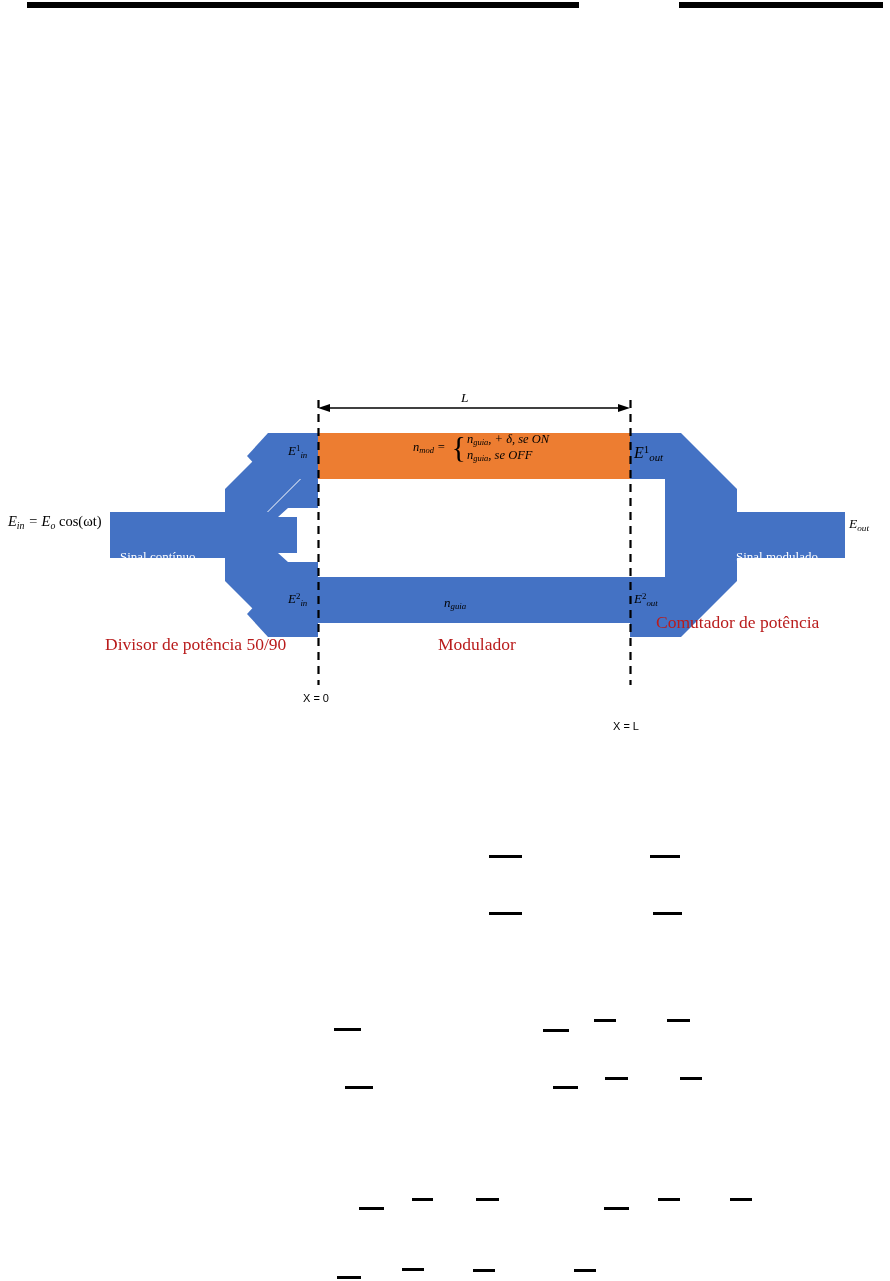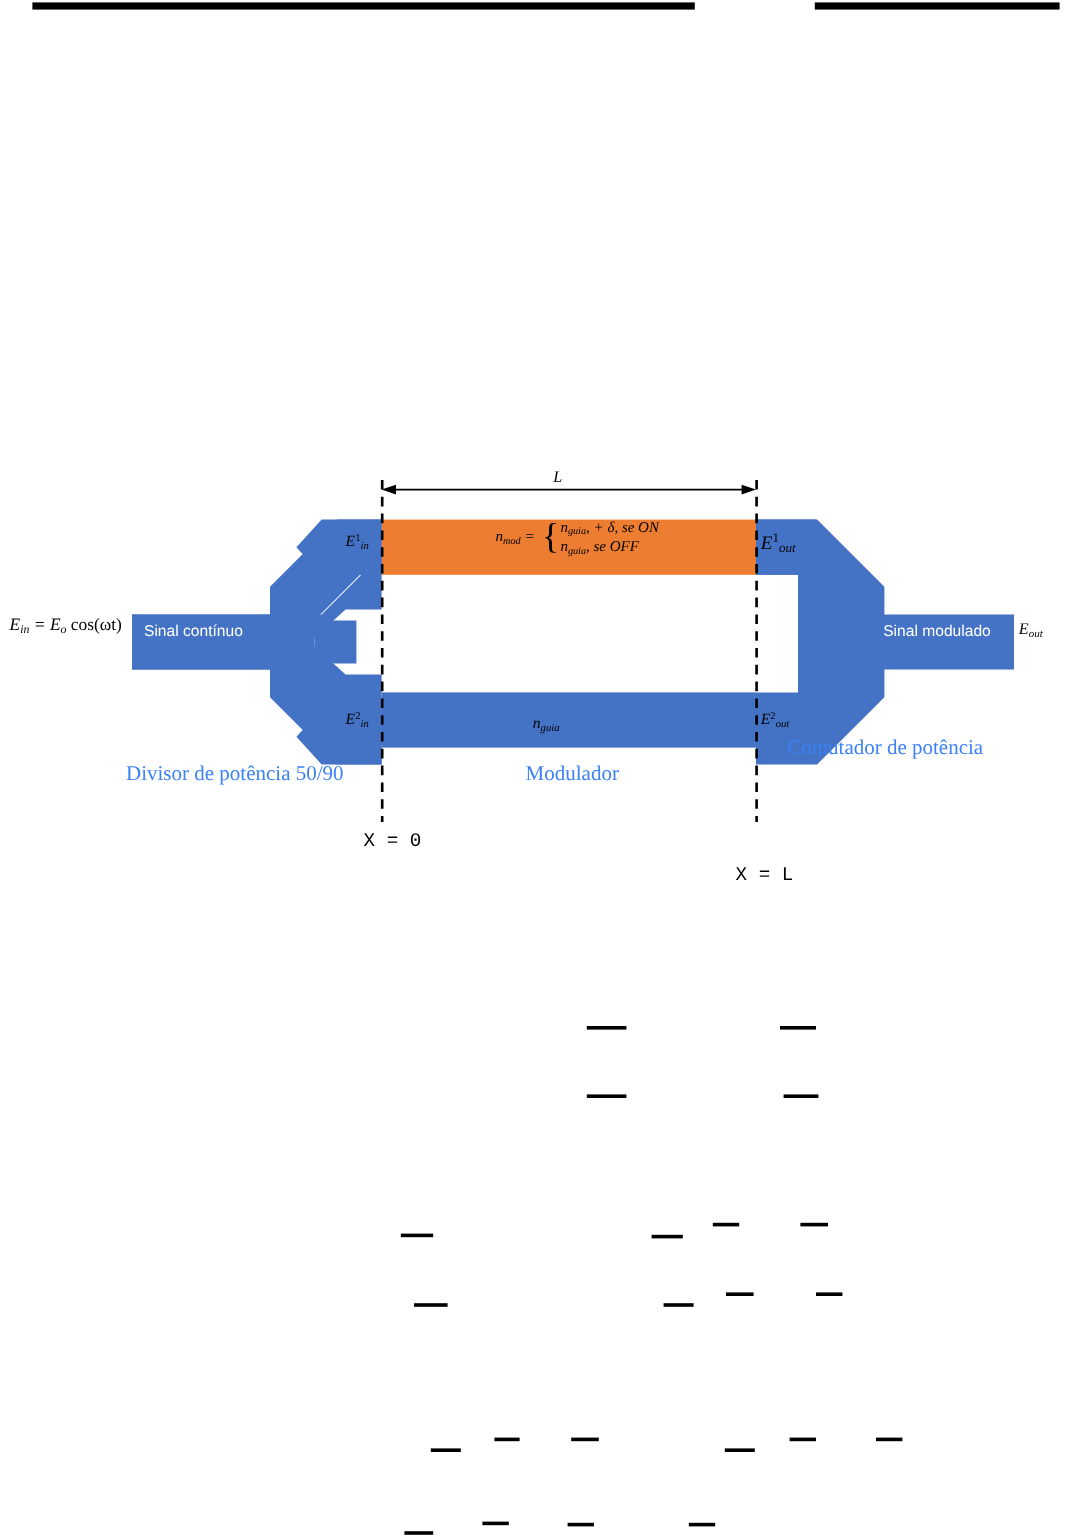--- a/index.html
+++ b/index.html
@@ -17,21 +17,21 @@
   
   #figure{position:absolute;left:0;top:380px;width:890px;height:330px;}
 
   
   #fig-svg{position:absolute;left:0;top:0;width:890px;height:330px;}
 
   
   .lbl{position:absolute;white-space:nowrap;color:#000;}
   .lbl.white{color:#ffffff;}
 
-  .sans{font-family:Liberation Sans, sans-serif;}
+  .sans{font-family:Liberation Serif, serif;margin-top:31px;}
   .serif{font-family:"Liberation Serif", serif;}
 
   
   #lbl-ein-expr{left:8px;top:133px;font-size:14.5px;font-style:italic;}
   #lbl-ein-expr .up{font-style:normal;}
   
   #lbl-sinal-continuo{left:120px;top:138px;font-size:13px;}
   
   #lbl-sinal-modulado{left:736px;top:138px;font-size:13px;}
   
@@ -51,28 +51,28 @@
 
   
   #lbl-nmod{left:413px;top:52px;font-size:12.5px;font-style:italic;}
   #lbl-nmod .brace{font-size:30px;font-style:normal;vertical-align:-6px;
                    display:inline-block;line-height:0.82;margin:0 1px 0 3px;
                    font-family:"Liberation Serif", serif;}
   #lbl-nmod .cases{display:inline-block;vertical-align:middle;}
   #lbl-nmod .cases .row{display:block;line-height:1.22;white-space:nowrap;}
 
   
-  .caption{position:absolute;font-size:17.5px;color:#3b82f6;white-space:nowrap;font-family:Liberation Serif, serif;}
+  .caption{position:absolute;font-size:17.5px;color:#b91c1c;white-space:nowrap;font-family:Liberation Serif, serif;}
   #cap-divisor{left:105px;top:254px;}
   #cap-modulador{left:438px;top:254px;}
   #cap-comutador{left:656px;top:232px;}
 
   
-  .xmark{position:absolute;font-family:Liberation Mono, monospace;
-         font-size:16px;color:#000;white-space:nowrap;text-align:center;}
+  .xmark{position:absolute;font-family:Liberation Sans, sans-serif;
+         font-size:11px;color:#000;white-space:nowrap;text-align:center;}
   #xmark-0{left:303px;top:312px;}
   #xmark-L{left:613px;top:312px;margin-top:28px;}
 
   
   sub{font-size:0.68em;vertical-align:-0.28em;font-style:italic;}
   sup{font-size:0.68em;vertical-align:0.48em;font-style:normal;}
 
   
   .fracbar{position:absolute;background:#000;height:3px;}
 </style>

